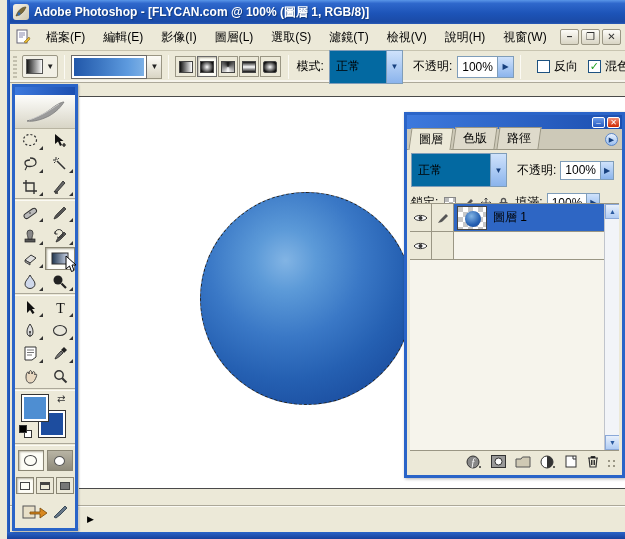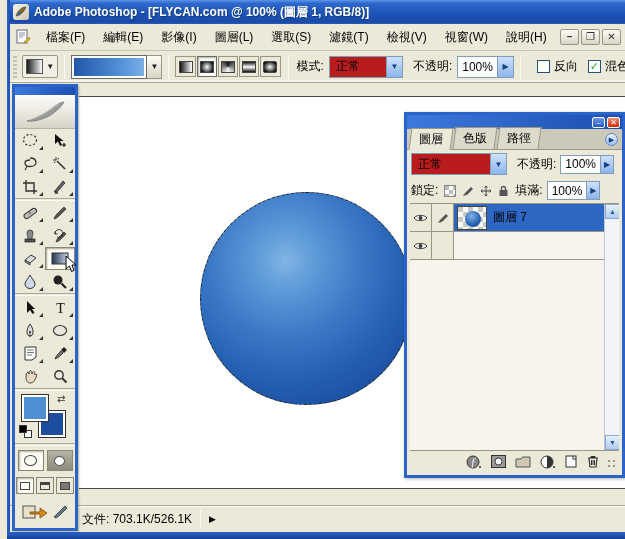--- a/index.html
+++ b/index.html
@@ -57,21 +57,21 @@
   .gtype { width:21px; height:21px; border:1px solid #9a9684; background:#ece9d8; margin-right:1px;
     display:flex; align-items:center; justify-content:center; }
   .gtype.pressed { border-color:#6a6a6a; background:#fdfdf6; box-shadow:inset 1px 1px 2px #b8b4a4; }
   .gt-ic { width:14px; height:12px; border:1px solid #444; }
   .gt-linear { background:linear-gradient(90deg,#111,#fff); }
   .gt-radial { background:radial-gradient(circle at 50% 50%,#fff 0%,#111 85%); }
   .gt-angle { background:conic-gradient(from 0deg,#111,#fff,#111); }
   .gt-reflect { background:linear-gradient(180deg,#111 0%,#fff 50%,#111 100%); }
   .gt-diamond { background:radial-gradient(ellipse at 50% 50%,#fff 0%,#111 80%); border-radius:2px; }
   .opt-label { margin:0 5px 0 2px; white-space:nowrap; }
-  .xp-select { display:flex; height:22px; border:1px solid #7f9db9; background:#b91c1c; align-items:center; }
+  .xp-select { display:flex; height:34px; border:1px solid #7f9db9; background:#0369a1; align-items:center; }
   .xp-select .val { padding:0 6px; min-width:56px; }
   .xp-arrow-btn { width:16px; height:100%; background:linear-gradient(180deg,#cfe2fb,#8bb4ec); border-left:1px solid #7f9db9;
     color:#17407e; font-size:8px; display:flex; align-items:center; justify-content:center; }
   .xp-field { display:flex; height:22px; border:1px solid #7f9db9; background:#fff; align-items:center; }
   .xp-field .val { padding:0 4px; min-width:34px; }
   .chk { display:flex; align-items:center; gap:4px; margin-left:10px; white-space:nowrap; }
   .chk-box { width:13px; height:13px; border:1px solid #1d5281; background:#fff; font-size:11px; line-height:11px;
     color:#21a121; text-align:center; font-weight:bold; }
 
   
@@ -203,22 +203,22 @@
           <path d="M9 13 L14 8 L15 10 L11 14 Z" fill="#e8b830" stroke="#8a6a10" stroke-width="0.6"></path>
         </svg>
     </div>
     <div class="menu-item">檔案(F)</div>
     <div class="menu-item">編輯(E)</div>
     <div class="menu-item">影像(I)</div>
     <div class="menu-item">圖層(L)</div>
     <div class="menu-item">選取(S)</div>
     <div class="menu-item">濾鏡(T)</div>
     <div class="menu-item">檢視(V)</div>
+    <div class="menu-item">說明(H)</div>
     <div class="menu-item">視窗(W)</div>
-    <div class="menu-item">說明(H)</div>
     <div class="win-btns">
       <div class="win-btn">–</div>
       <div class="win-btn">❐</div>
       <div class="win-btn">✕</div>
     </div>
   </div>
 
   <div class="optionsbar">
     <div class="grip-v"></div>
     <div class="preset-btn">
@@ -514,21 +514,21 @@
               <circle cx="7.5" cy="5" r="2" fill="#333"></circle>
             </svg>
         </div>
         <div class="cell">
           <svg width="12" height="12" viewBox="0 0 12 12">
               <path d="M1 11 C2 9 3 8 4 7 L9 2 L11 4 L6 9 C5 10 3 10.5 1 11 Z" fill="#555"></path>
             </svg>
         </div>
         <div class="name-area">
           <div class="thumb checker"></div>
-          <span class="layer-name">圖層 7</span>
+          <span class="layer-name">圖層 1</span>
         </div>
       </div>
       <div class="layer-row">
         <div class="cell">
           <svg width="15" height="10" viewBox="0 0 15 10">
               <path d="M1 5 C3.5 1.5 11.5 1.5 14 5 C11.5 8.5 3.5 8.5 1 5 Z" fill="#fff" stroke="#333" stroke-width="1"></path>
               <circle cx="7.5" cy="5" r="2" fill="#333"></circle>
             </svg>
         </div>
         <div class="cell"></div>
@@ -575,18 +575,17 @@
             <path d="M2 3 L3 12 L9 12 L10 3" fill="none" stroke="#333" stroke-width="1.2"></path>
             <path d="M1 3 H11 M4 3 V1.5 H8 V3 M4.5 5 V10 M6 5 V10 M7.5 5 V10" stroke="#333" stroke-width="1"></path>
           </svg>
         </span>
       <div class="grip-dots"></div>
     </div>
   </div>
 
   <div class="statusbar">
     <div class="zoom-field">100%</div>
-    <div class="doc-info">文件: 703.1K/526.1K</div>
     <div class="sb-sep"></div>
     <span class="hint-marker">▶</span>
   </div>
 
 </div>
 
 </body></html>

